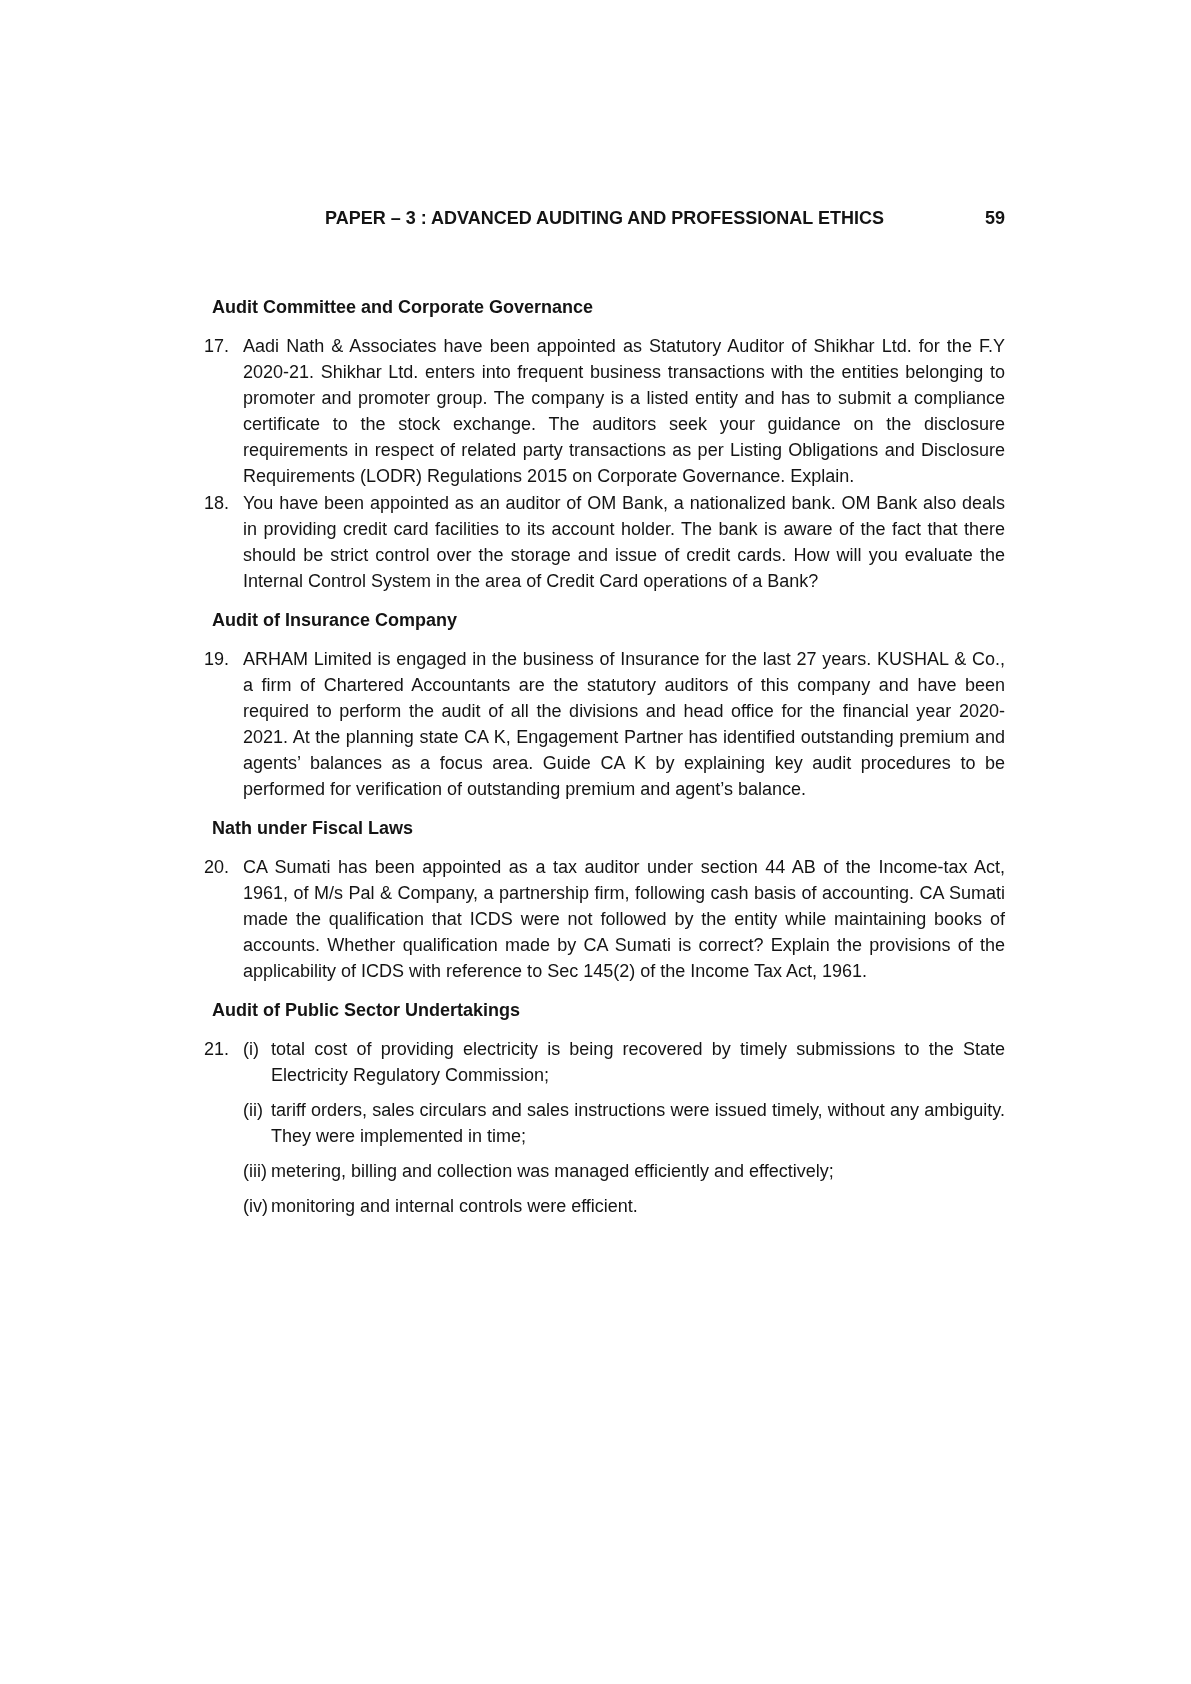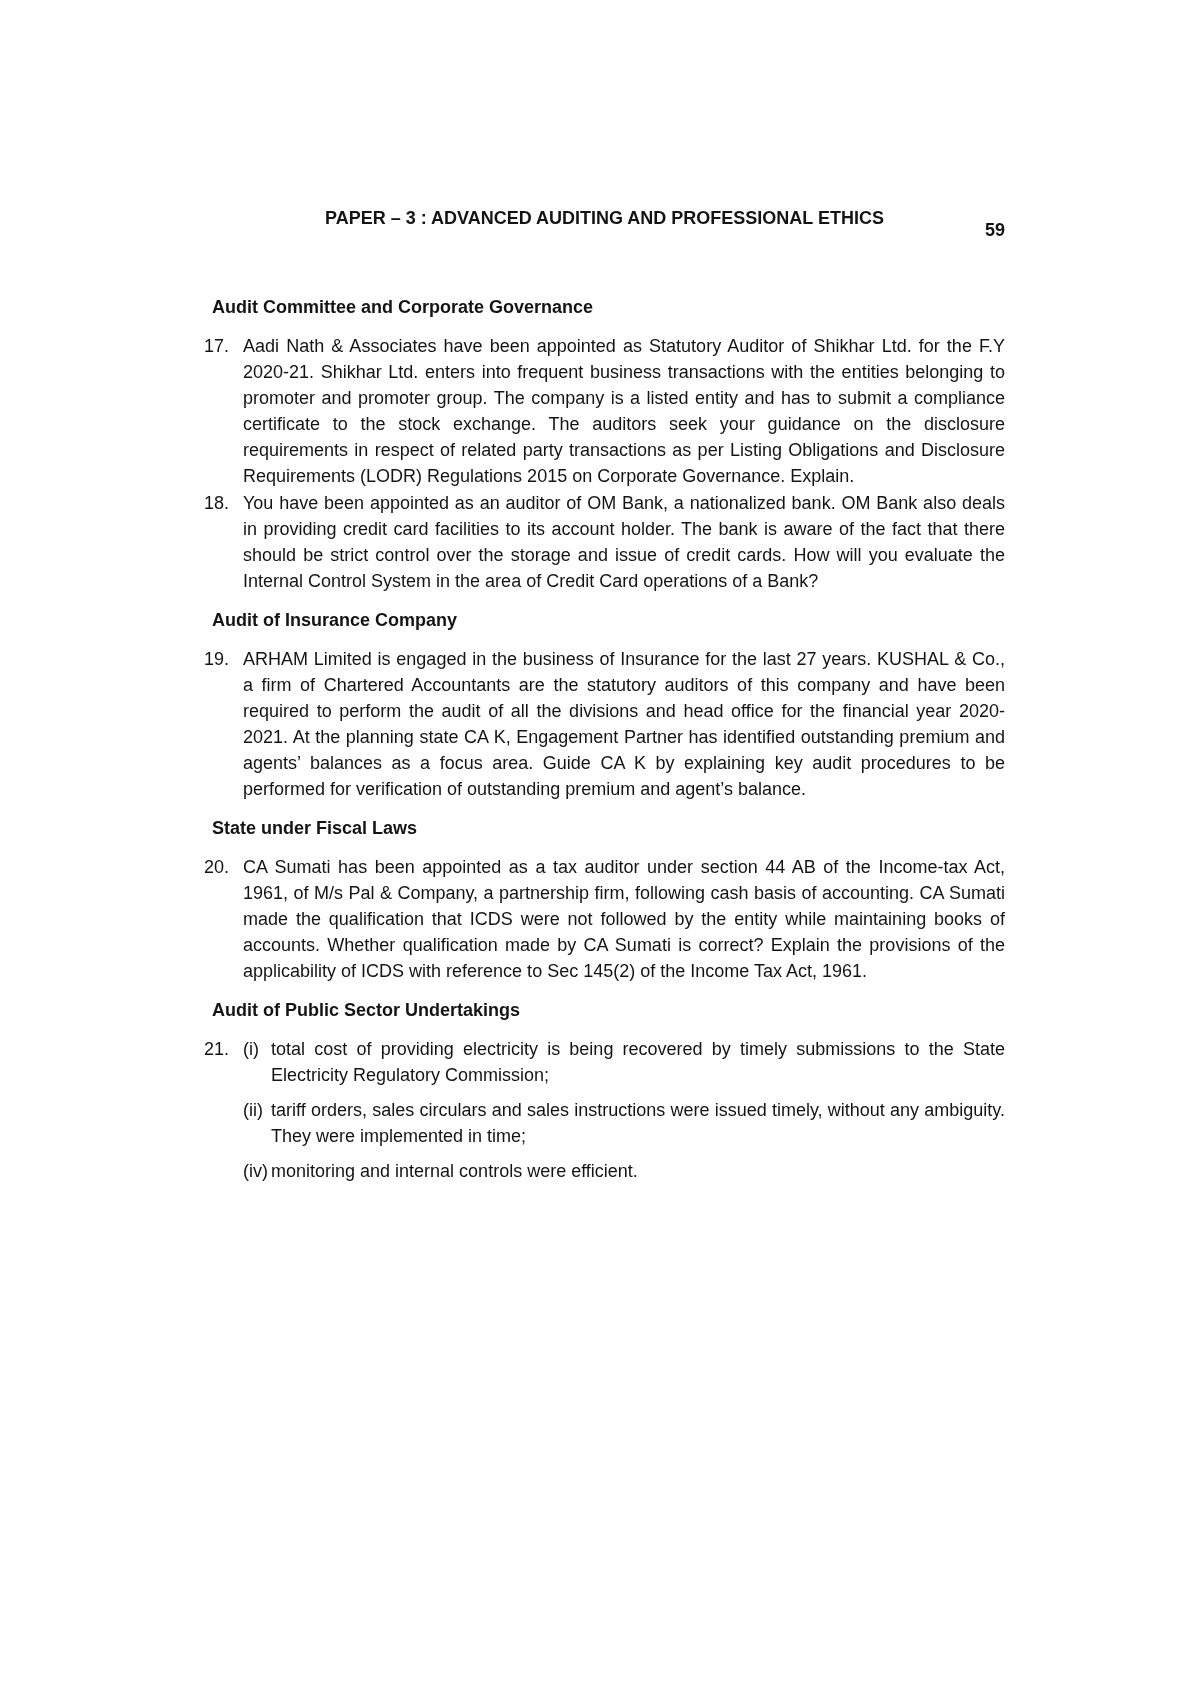--- a/index.html
+++ b/index.html
@@ -25,21 +25,21 @@
     font-weight: bold;
     margin-bottom: 63px;
   }
   .doc-title {
     text-align: center;
     padding: 0 40px;
   }
   .page-number {
     position: absolute;
     right: 0;
-    top: 12px;
+    top: 0;
   }
   .section-heading {
     font-weight: bold;
     font-size: 18px;
     margin: 13px 8px;
   }
   .question {
     position: relative;
     padding-left: 39px;
     margin: 1px 0;
@@ -99,41 +99,45 @@
 
     <div class="section">
       <div class="section-heading">Audit of Insurance Company</div>
       <div class="question">
         <span class="qnum">19.</span>
         <span class="qtext">ARHAM Limited is engaged in the business of Insurance for the last 27 years. KUSHAL &amp; Co., a firm of Chartered Accountants are the statutory auditors of this company and have been required to perform the audit of all the divisions and head office for the financial year 2020-2021. At the planning state CA K, Engagement Partner has identified outstanding premium and agents’ balances as a focus area. Guide CA K by explaining key audit procedures to be performed for verification of outstanding premium and agent’s balance.</span>
       </div>
     </div>
 
     <div class="section">
-      <div class="section-heading">State under Fiscal Laws</div>
+      <div class="section-heading">Nath under Fiscal Laws</div>
       <div class="question">
         <span class="qnum">20.</span>
         <span class="qtext">CA Sumati has been appointed as a tax auditor under section 44 AB of the Income-tax Act, 1961, of M/s Pal &amp; Company, a partnership firm, following cash basis of accounting. CA Sumati made the qualification that ICDS were not followed by the entity while maintaining books of accounts. Whether qualification made by CA Sumati is correct? Explain the provisions of the applicability of ICDS with reference to Sec 145(2) of the Income Tax Act, 1961.</span>
       </div>
     </div>
 
     <div class="section">
       <div class="section-heading">Audit of Public Sector Undertakings</div>
       <div class="question">
         <span class="qnum">21.</span>
       </div>
       <div class="subitem">
         <span class="marker">(i)</span>
         <span class="stext">total cost of providing electricity is being recovered by timely submissions to the State Electricity Regulatory Commission;</span>
       </div>
       <div class="subitem">
         <span class="marker">(ii)</span>
         <span class="stext">tariff orders, sales circulars and sales instructions were issued timely, without any ambiguity. They were implemented in time;</span>
       </div>
       <div class="subitem">
+        <span class="marker">(iii)</span>
+        <span class="stext">metering, billing and collection was managed efficiently and effectively;</span>
+      </div>
+      <div class="subitem">
         <span class="marker">(iv)</span>
         <span class="stext">monitoring and internal controls were efficient.</span>
       </div>
     </div>
 
   </div>
 
   <div class="footer">© The Institute of Chartered Accountants of India</div>
 </div>
 

